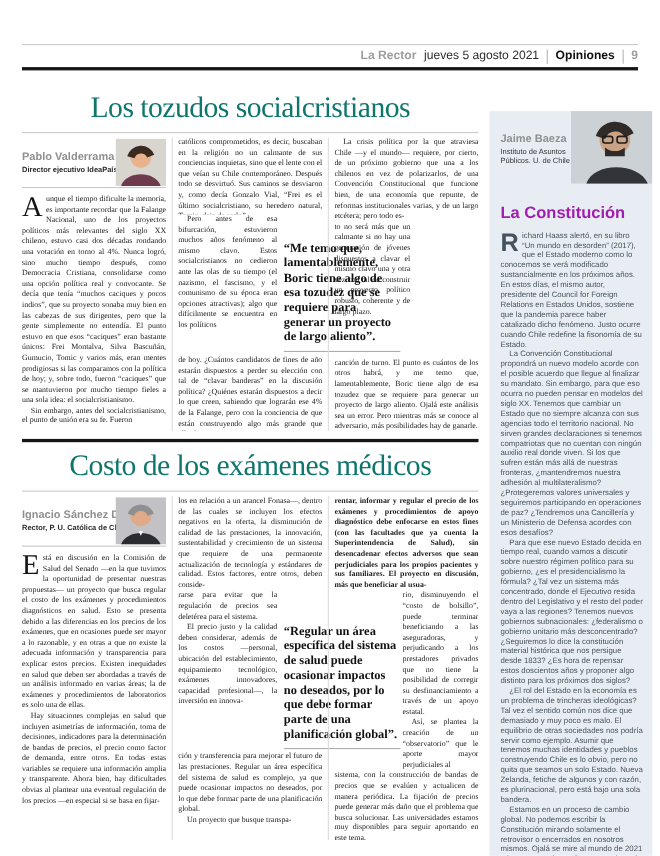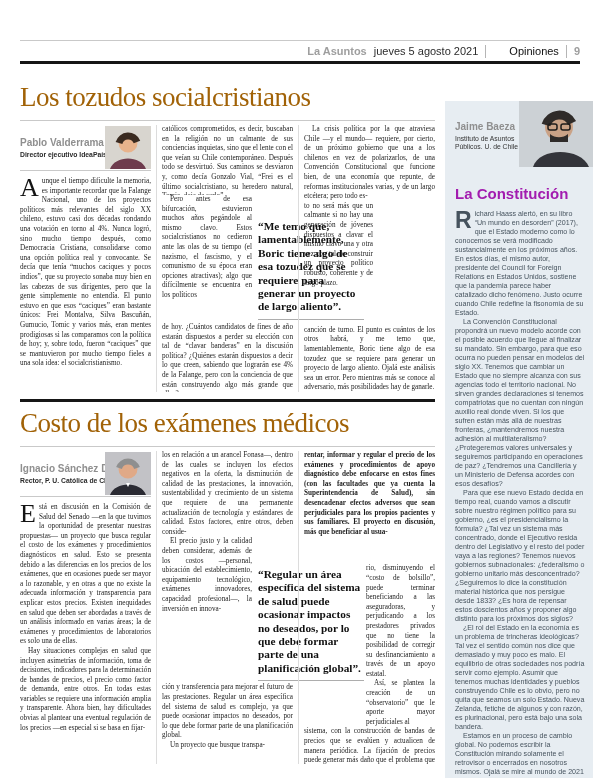--- a/index.html
+++ b/index.html
@@ -8,29 +8,29 @@
           font-family:"Liberation Serif", serif; color:var(--text-dark,#1c1c1c); }
 
   
   .masthead { position:absolute; left:20px; top:40px; width:560px; height:24px;
               border-top:1px solid var(--rule-light,#cfcfcf);
               border-bottom:3px solid var(--rule-dark,#161616);
               display:flex; align-items:center; justify-content:flex-end; gap:7px;
               font-family:"Liberation Sans", sans-serif; font-size:11px; }
   .mh-paper { color:var(--masthead-gray,#9e9e9e); font-weight:bold; }
   .mh-date  { color:#2c2c2c; }
-  .mh-section { color:#101010; font-weight:normal;margin-left:16px; }
+  .mh-section { color:#101010; font-weight:bold; }
   .mh-page { color:var(--masthead-gray,#9e9e9e); font-weight:bold; }
   .vsep { width:1px; height:13px; background:#b5b5b5; }
 
   
   .article { position:absolute; left:20px; width:415px; }
   .art1 { top:82px; }
   .art2 { top:408px; }
-  .headline { font-size:27px; line-height:31px; font-weight:normal; letter-spacing:-0.5px; color:#a16207; }
+  .headline { font-size:27px; line-height:31px; font-weight:normal; letter-spacing:-0.5px; color:#0f766e;text-align:center; }
   .cols { position:relative; margin-top:7px; border-top:1px solid var(--rule-light,#c9c9c9);
           padding-top:4px; display:flex; gap:11px; overflow:hidden; }
   .art1 .cols { height:272px; }
   .art2 .cols { height:318px; }
   .cols::before, .cols::after { content:""; position:absolute; top:4px; bottom:0; width:1px; background:#dcdcdc; }
   .cols::before { left:136px; }
   .cols::after  { left:278px; }
   .col { width:131px; display:flex; flex-direction:column; }
   .body-txt { font-size:7.2px; line-height:9.6px; text-align:justify; color:#1c1c1c; }
   .body-txt p.ind { text-indent:8px; }
@@ -44,21 +44,21 @@
 
   .top-block { overflow:hidden; }
   .art1 .c2-top { max-height:70px; }
   .art1 .c3-top { max-height:90px; }
   .art2 .c2-top { max-height:104px; }
   .art2 .c3-top { max-height:100px;font-weight:bold; }
   .mid-narrow { overflow:hidden; }
   .art1 .c2-mid { width:90px; min-height:128px; }
   .art1 .c3-mid { width:69px; min-height:124px; }
   .art2 .c2-mid { width:90px; min-height:146px; }
-  .art2 .c3-mid { width:69px; margin-left:62px; min-height:140px;margin-top:27px; }
+  .art2 .c3-mid { width:69px; margin-left:62px; min-height:140px; }
   .bottom-block { flex:1; overflow:hidden; }
 
   .pull-quote { position:absolute; left:238px; width:106px;
                 font-size:11.3px; line-height:13.4px; font-weight:bold; color:#101010;
                 text-align:left; border-bottom:1px solid #adadad; padding-bottom:5px;margin-top:17px; }
   .art1 .pull-quote { top:82px; }
   .art2 .pull-quote { top:104px; }
 
   .thick-rule { position:absolute; left:20px; top:399px; width:415px; height:3px; background:var(--rule-dark,#161616); }
 
@@ -74,21 +74,21 @@
   .sb-body { margin:0 8px 0 10px; font-size:7.1px; line-height:9px; color:var(--sidebar-text,#46535e); overflow:hidden; }
   .sb-body p.ind { text-indent:8px; }
   .sb-drop { float:left; font-size:23px; line-height:20px; padding-right:3px; font-weight:bold; color:var(--sidebar-text,#46535e); }
 </style>
 </head>
 <body>
 
 <div class="page">
 
   <div class="masthead">
-    <span class="mh-paper">La Asuntos</span>
+    <span class="mh-paper">La Rector</span>
     <span class="mh-date">jueves 5 agosto 2021</span>
     <span class="vsep"></span>
     <span class="mh-section">Opiniones</span>
     <span class="vsep"></span>
     <span class="mh-page">9</span>
   </div>
 
   <section class="article art1">
     <h1 class="headline">Los tozudos socialcristianos</h1>
     <div class="cols">
@@ -98,26 +98,27 @@
           <span class="by-role">Director ejecutivo IdeaPaís</span>
           <svg class="photo" width="46" height="43" viewBox="0 0 46 43">
             <rect width="46" height="43" fill="#d8d5cf"></rect>
             <circle cx="23" cy="17" r="9.5" fill="#e8b38c"></circle>
             <path d="M14 17 a9.5 9.5 0 0 1 18 -1" fill="none" stroke="#3a2a20" stroke-width="7"></path>
             <path d="M5 43 C10 29 36 29 41 43 Z" fill="#6e3b4d"></path>
           </svg>
         </div>
         <div class="body-txt">
           <p><span class="dropcap">A</span><span>unque el tiempo dificulte la memoria, es importante recordar que la Falange Nacional, uno de los proyectos políticos más relevantes del siglo XX chileno, estuvo casi dos décadas rondando una votación en torno al 4%. Nunca logró, sino mucho tiempo después, como Democracia Cristiana, consolidarse como una opción política real y convocante. Se decía que tenía “muchos caciques y pocos indios”, que su proyecto sonaba muy bien en las cabezas de sus dirigentes, pero que la gente simplemente no entendía. El punto estuvo en que esos “caciques” eran bastante únicos: Frei Montalva, Silva Bascuñán, Gumucio, Tomic y varios más, eran mentes prodigiosas si las comparamos con la política de hoy; y, sobre todo, fueron “caciques” que se mantuvieron por mucho tiempo fieles a una sola idea: el socialcristianismo.</span></p>
+          <p class="ind">Sin embargo, antes del socialcristianismo, el punto de unión era su fe. Fueron</p>
         </div>
       </div>
       <div class="col">
         <div class="body-txt top-block c2-top">católicos comprometidos, es decir, buscaban en la religión no un calmante de sus conciencias inquietas, sino que el lente con el que veían su Chile contemporáneo. Después todo se desvirtuó. Sus caminos se desviaron y, como decía Gonzalo Vial, “Frei es el último socialcristiano, su heredero natural, Tomic, deja de serlo”.</div>
         <div class="body-txt mid-narrow c2-mid">
-          <p class="ind">Pero antes de esa bifurcación, estuvieron muchos años pegándole al mismo clavo. Estos socialcristianos no cedieron ante las olas de su tiempo (el nazismo, el fascismo, y el comunismo de su época eran opciones atractivas); algo que difícilmente se encuentra en los políticos</p>
+          <p class="ind">Pero antes de esa bifurcación, estuvieron muchos años fenómeno al mismo clavo. Estos socialcristianos no cedieron ante las olas de su tiempo (el nazismo, el fascismo, y el comunismo de su época eran opciones atractivas); algo que difícilmente se encuentra en los políticos</p>
         </div>
         <div class="body-txt bottom-block">de hoy. ¿Cuántos candidatos de fines de año estarán dispuestos a perder su elección con tal de “clavar banderas” en la discusión política? ¿Quiénes estarán dispuestos a decir lo que creen, sabiendo que lograrán ese 4% de la Falange, pero con la conciencia de que están construyendo algo más grande que ellos?</div>
       </div>
       <div class="col">
         <div class="body-txt top-block c3-top">
           <p class="ind">La crisis política por la que atraviesa Chile —y el mundo— requiere, por cierto, de un próximo gobierno que una a los chilenos en vez de polarizarlos, de una Convención Constitucional que funcione bien, de una economía que repunte, de reformas institucionales varias, y de un largo etcétera; pero todo es-</p>
         </div>
         <div class="body-txt mid-narrow c3-mid">
           <p>to no será más que un calmante si no hay una generación de jóvenes dispuestos a clavar el mismo clavo una y otra vez con tal de construir un proyecto político robusto, coherente y de largo plazo.</p>
         </div>
@@ -145,20 +146,21 @@
           </svg>
         </div>
         <div class="body-txt">
           <p><span class="dropcap">E</span><span>stá en discusión en la Comisión de Salud del Senado —en la que tuvimos la oportunidad de presentar nuestras propuestas— un proyecto que busca regular el costo de los exámenes y procedimientos diagnósticos en salud. Esto se presenta debido a las diferencias en los precios de los exámenes, que en ocasiones puede ser mayor a lo razonable, y en otras a que no existe la adecuada información y transparencia para explicar estos precios. Existen inequidades en salud que deben ser abordadas a través de un análisis informado en varias áreas; la de exámenes y procedimientos de laboratorios es solo una de ellas.</span></p>
           <p class="ind">Hay situaciones complejas en salud que incluyen asimetrías de información, toma de decisiones, indicadores para la determinación de bandas de precios, el precio como factor de demanda, entre otros. En todas estas variables se requiere una información amplia y transparente. Ahora bien, hay dificultades obvias al plantear una eventual regulación de los precios —en especial si se basa en fijar-</p>
         </div>
       </div>
       <div class="col">
         <div class="body-txt top-block c2-top">los en relación a un arancel Fonasa—, dentro de las cuales se incluyen los efectos negativos en la oferta, la disminución de calidad de las prestaciones, la innovación, sustentabilidad y crecimiento de un sistema que requiere de una permanente actualización de tecnología y estándares de calidad. Estos factores, entre otros, deben conside-</div>
         <div class="body-txt mid-narrow c2-mid">
+          <p>rarse para evitar que la regulación de precios sea deletérea para el sistema.</p>
           <p class="ind">El precio justo y la calidad deben considerar, además de los costos —personal, ubicación del establecimiento, equipamiento tecnológico, exámenes innovadores, capacidad profesional—, la inversión en innova-</p>
         </div>
         <div class="body-txt bottom-block">
           <p>ción y transferencia para mejorar el futuro de las prestaciones. Regular un área específica del sistema de salud es complejo, ya que puede ocasionar impactos no deseados, por lo que debe formar parte de una planificación global.</p>
           <p class="ind">Un proyecto que busque transpa-</p>
         </div>
       </div>
       <div class="col">
         <div class="body-txt top-block c3-top">rentar, informar y regular el precio de los exámenes y procedimientos de apoyo diagnóstico debe enfocarse en estos fines (con las facultades que ya cuenta la Superintendencia de Salud), sin desencadenar efectos adversos que sean perjudiciales para los propios pacientes y sus familiares. El proyecto en discusión, más que beneficiar al usua-</div>
         <div class="body-txt mid-narrow c3-mid">

